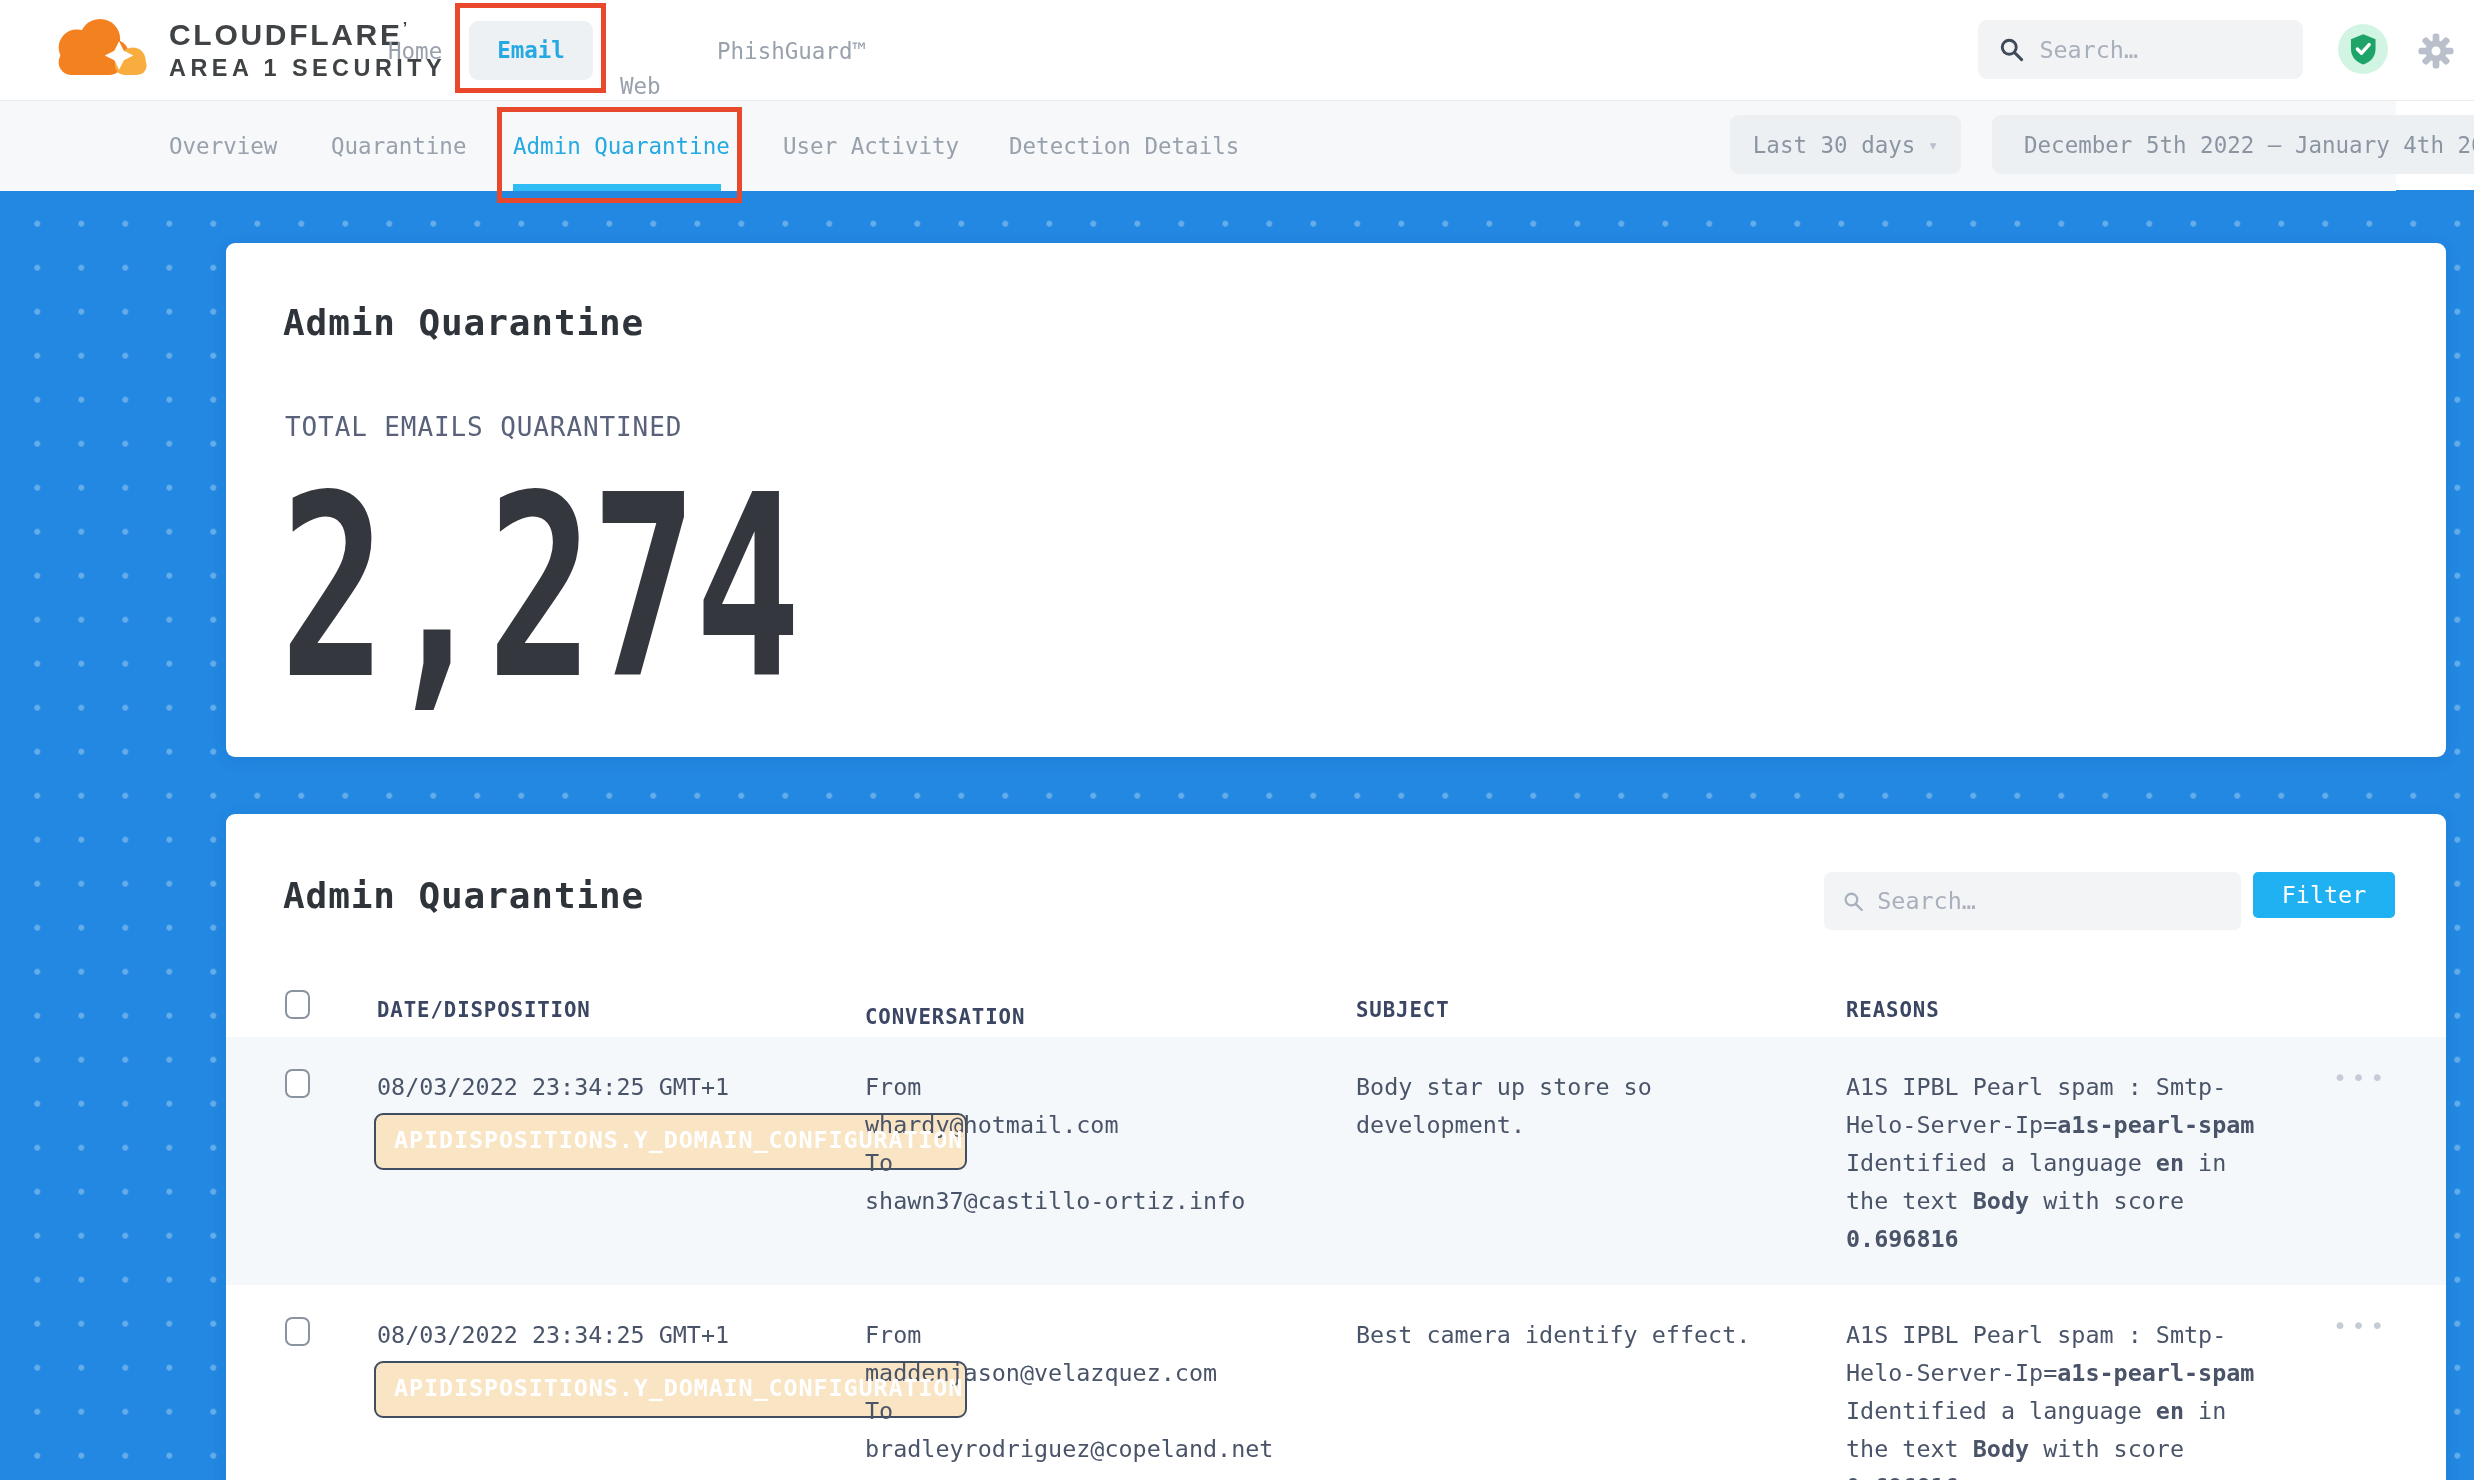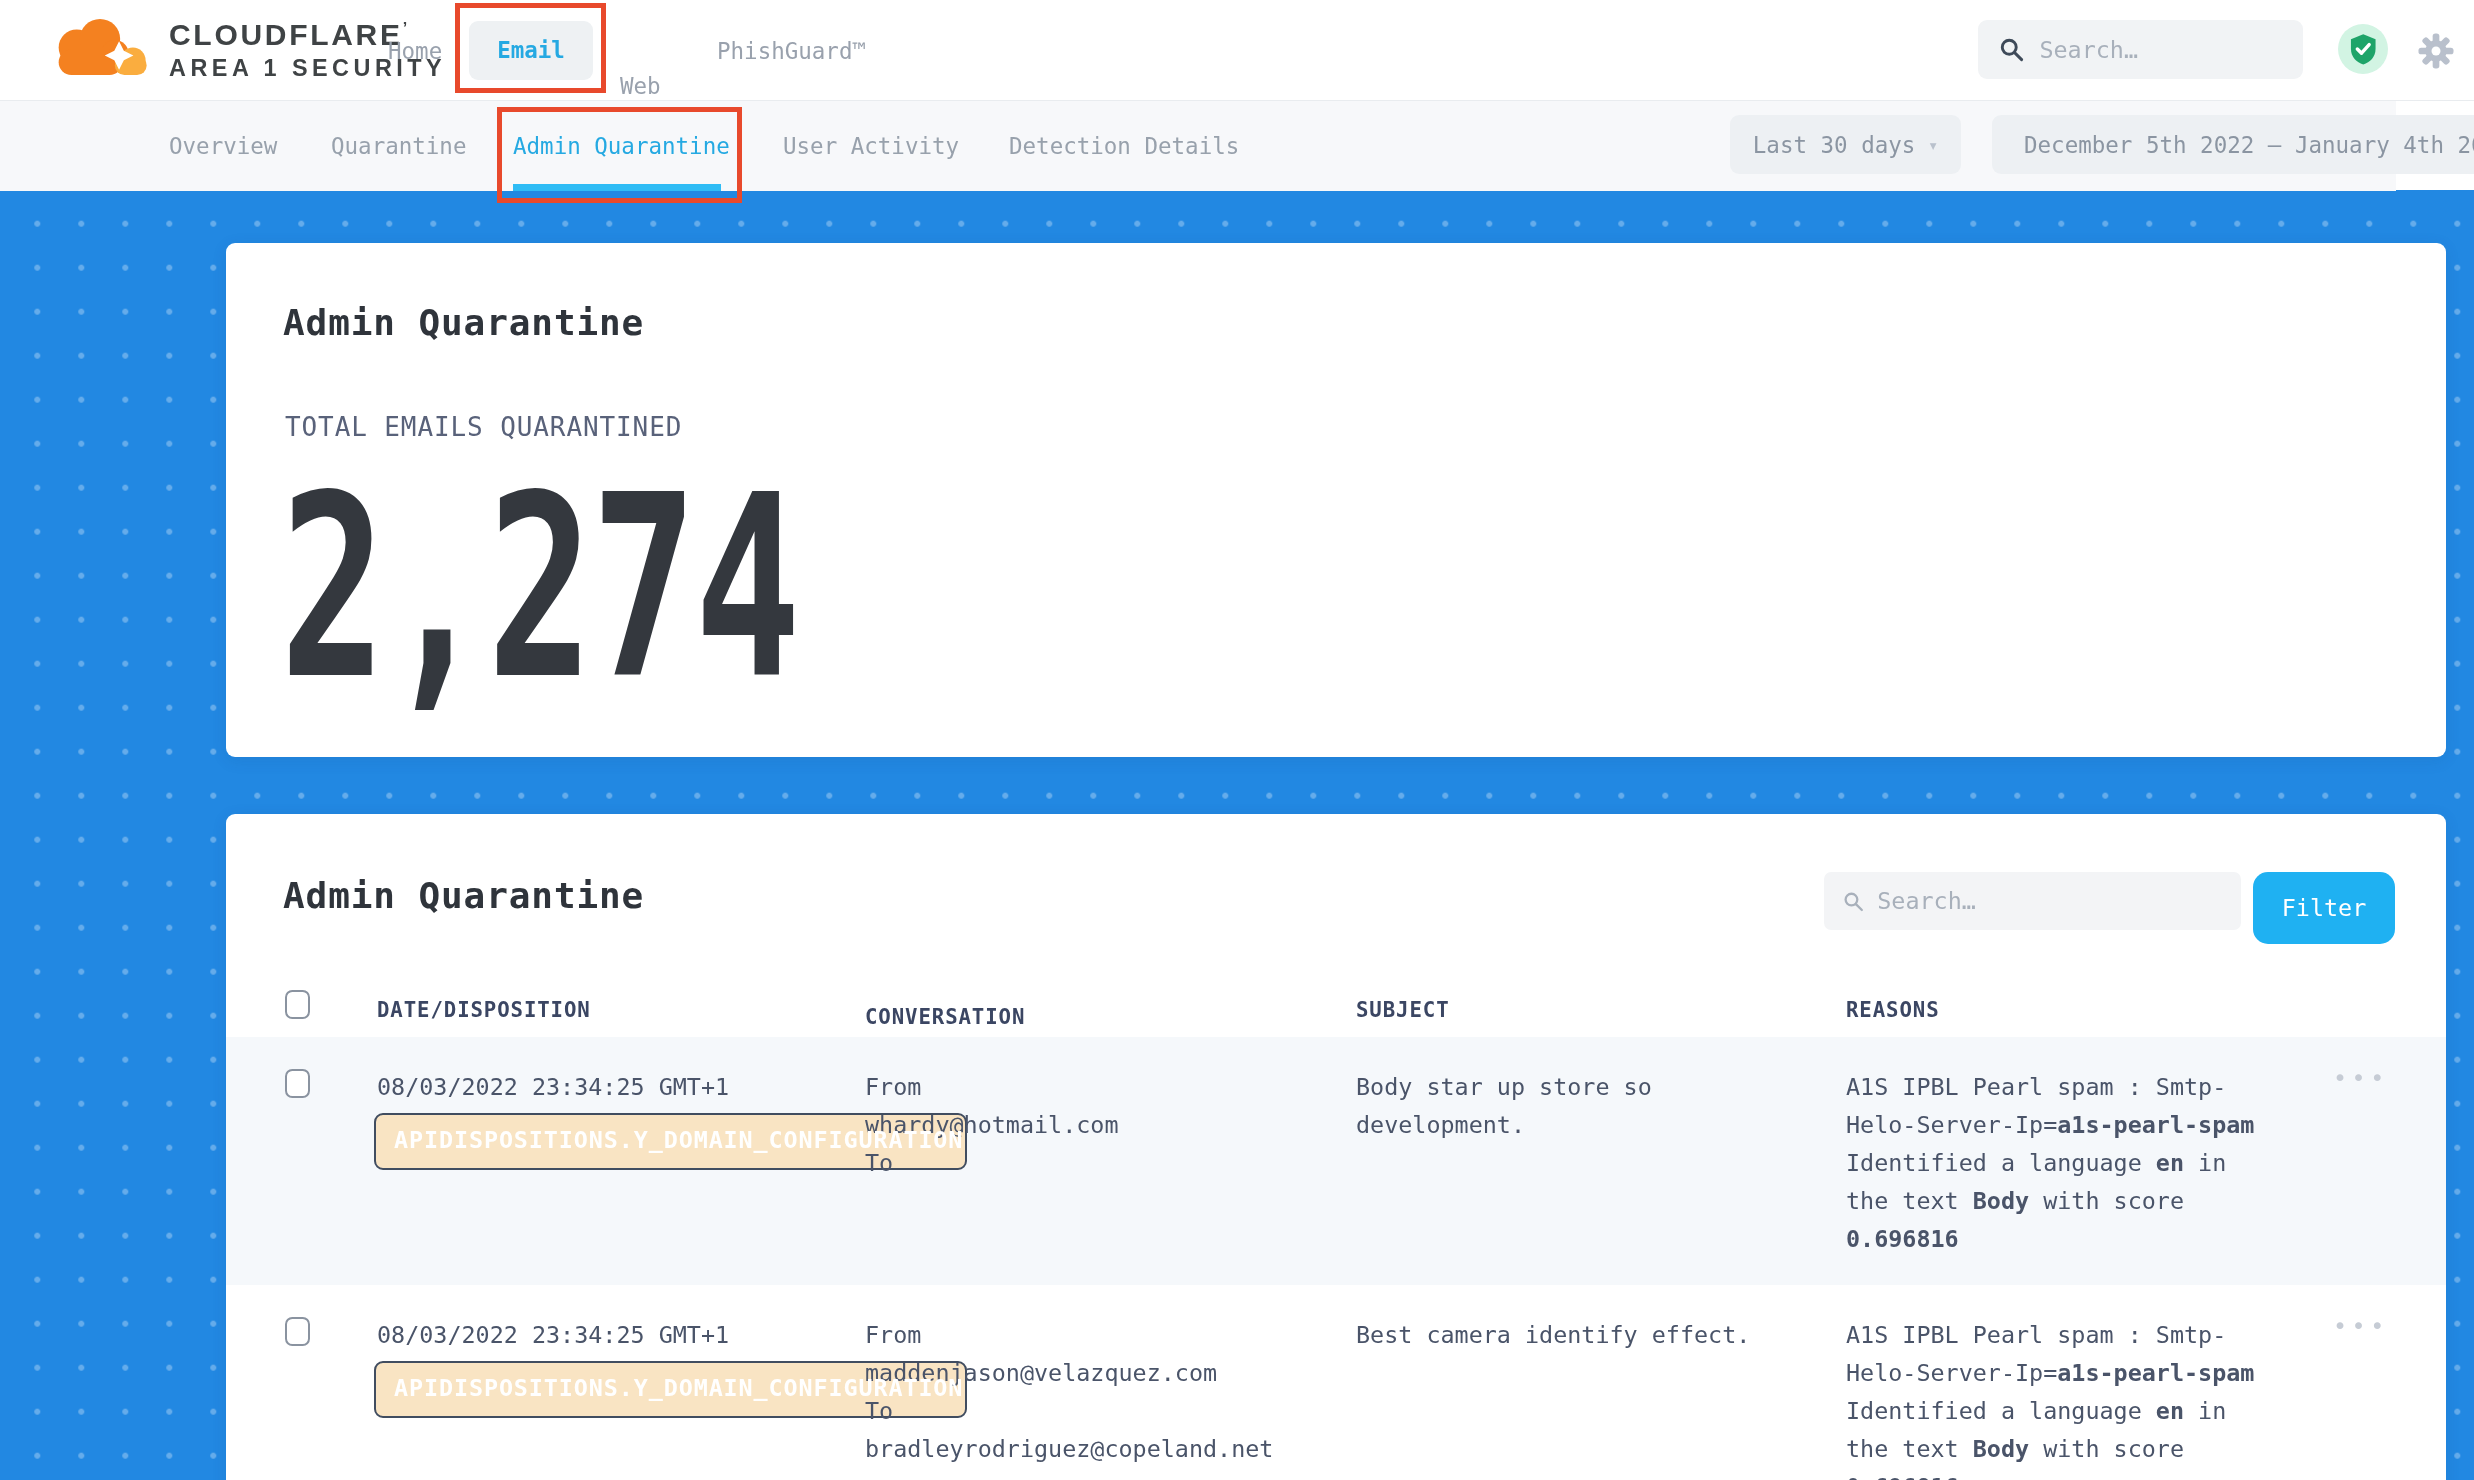--- a/index.html
+++ b/index.html
@@ -56,21 +56,21 @@
   .card-summary { left:226px; top:53px; width:2220px; height:514px; }
   .cs-title { position:absolute; left:57px; top:59px; }
   .metric-label { position:absolute; left:59px; top:169px; font-size:26px; letter-spacing:0.9px; color:#59627a; }
   .metric-value { position:absolute; left:54px; top:219px; font-size:252px; font-weight:bold; color:#34383e; line-height:1; transform:scaleX(0.70); transform-origin:left top; letter-spacing:-3.6px; }
 
   
   .card-table { left:226px; top:624px; width:2220px; height:907px; overflow:hidden; }
   .ct-title { position:absolute; left:57px; top:61px; }
   .ct-search { position:absolute; left:1598px; top:58px; width:417px; height:58px; background:#f3f4f6; border-radius:7.2px; display:flex; align-items:center; padding:0 18px; gap:12.6px; }
   .ct-search svg { width:25px; height:25px; }
-  .filter-btn { position:absolute; left:2027px; top:58px; width:142px; height:72px; background:#1fb1f2; border:none; border-radius:15px; color:#ffffff; font-family:inherit; font-size:23.4px; display:flex; align-items:center; justify-content:center; cursor:pointer; }
+  .filter-btn { position:absolute; left:2027px; top:58px; width:142px; height:46px; background:#1fb1f2; border:none; border-radius:5px; color:#ffffff; font-family:inherit; font-size:23.4px; display:flex; align-items:center; justify-content:center; cursor:pointer; }
 
   .thead { position:absolute; left:0; top:162px; width:2220px; height:61px; }
   .th { position:absolute; top:21.6px; font-size:20.7px; font-weight:bold; letter-spacing:0.9px; color:#3b4663; }
   .th-date { left:151px; } .th-conv { left:639px;margin-top:7px; } .th-subj { left:1130px; } .th-reasons { left:1620px; }
 
   .checkbox { display:block; width:25px; height:29px; background:#ffffff; border:2.7px solid #8a93a0; border-radius:7.2px; cursor:pointer; }
   .thead .checkbox { position:absolute; left:59px; top:14.4px; }
 
   .tbody { position:absolute; left:0; top:223px; width:2220px; }
   .trow { position:relative; width:2220px; height:248px; font-size:23.4px; color:#4a5469; }
@@ -195,20 +195,21 @@
       <div class="tbody">
   <div class="trow">
     <span class="checkbox"></span>
     <div class="cell-date">08/03/2022 23:34:25 GMT+1</div>
     <div class="badge-bg"></div>
     <div class="badge-text">APIDISPOSITIONS.Y_DOMAIN_CONFIGURATION</div>
     <div class="cell-conv">
       <div>From</div>
       <div>whardy@hotmail.com</div>
       <div>To</div>
+      <div>shawn37@castillo-ortiz.info</div>
     </div>
     <div class="cell-subj">Body star up store so development.</div>
     <div class="cell-reasons"><span>A1S IPBL Pearl spam : Smtp-Helo-Server-Ip=</span><span class="b">a1s-pearl-spam</span><span> Identified a language </span><span class="b">en</span><span> in the text </span><span class="b">Body</span><span> with score </span><span class="b">0.696816</span></div>
     <div class="row-menu">•••</div>
   </div>
 
   <div class="trow">
     <span class="checkbox"></span>
     <div class="cell-date">08/03/2022 23:34:25 GMT+1</div>
     <div class="badge-bg"></div>

